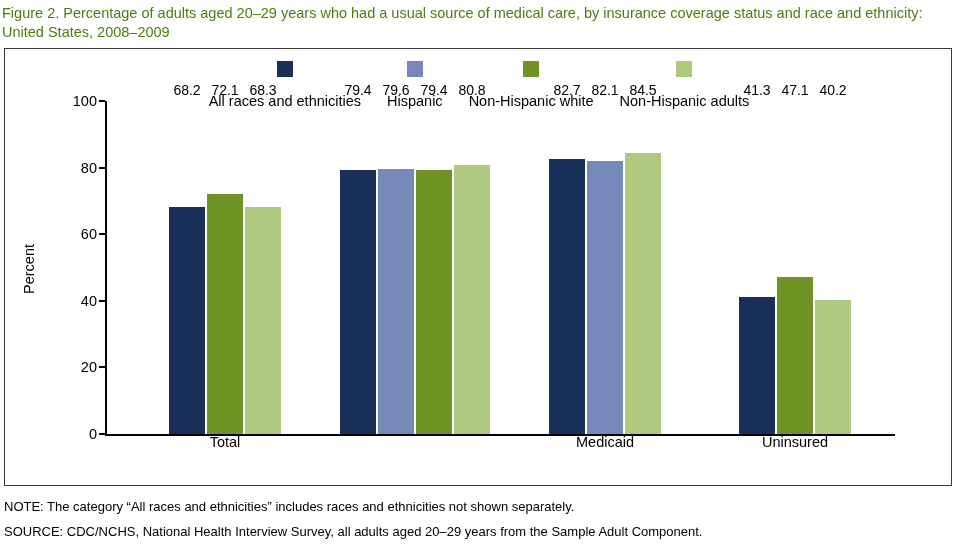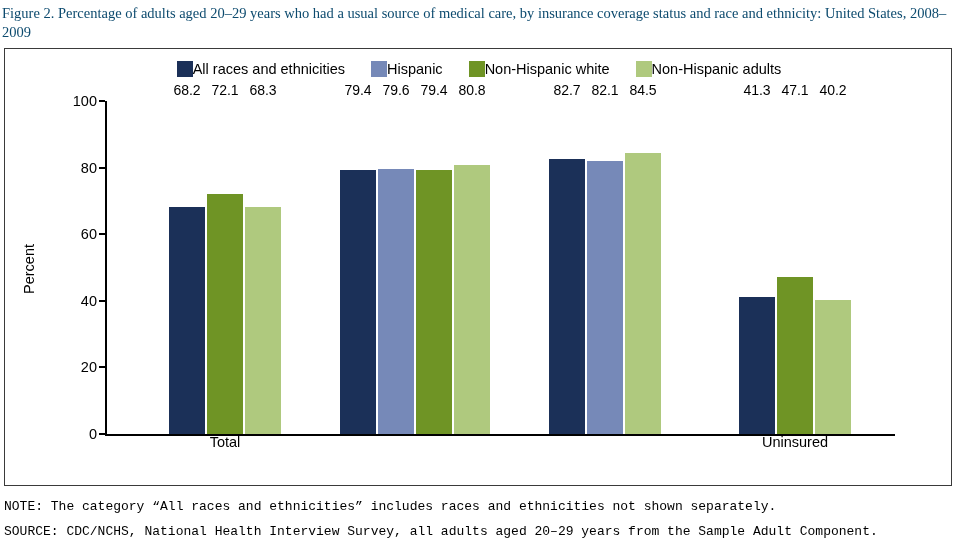--- a/index.html
+++ b/index.html
@@ -20,22 +20,21 @@
     height: 549px;
     box-sizing: border-box;
   }
   .figure-title {
     position: absolute;
     left: 2px;
     top: 4px;
     width: 950px;
     font-size: 14.5px;
     line-height: 19px;
-    color: #0c4a6e;
-    font-family: Liberation Serif, serif;
+    color: #4d7c0f;
   }
   .chart-frame {
     position: absolute;
     left: 4px;
     top: 48px;
     width: 948px;
     height: 438px;
     border: 1px solid #3a3a3a;
     box-sizing: border-box;
     background: #fff;
@@ -46,22 +45,23 @@
     top: 12px;
     width: 948px;
     display: flex;
     justify-content: center;
     align-items: center;
     gap: 26px;
   }
   .legend-item {
     display: flex;
     align-items: center;
-    gap: 0;
-    font-size: 14.5px;
+    gap: 16px;
+    font-size: 14.5px;
+    flex-direction: column;
   }
   .legend-swatch {
     width: 16px;
     height: 16px;
     display: inline-block;
   }
   .plot {
     position: absolute;
     left: 100px;
     top: 52px;
@@ -152,21 +152,20 @@
     width: 100%;
     text-align: center;
     margin-top: 0;
     font-size: 14.5px;
   }
   .note {
     position: absolute;
     left: 4px;
     font-size: 13px;
     line-height: 17px;
-    font-family: Liberation Mono, monospace;
   }
   .note1 { top: 498px; }
   .note2 { top: 523px; }
 </style>
 </head>
 <body>
 
 <div class="page">
 
   <div class="figure-title">Figure 2. Percentage of adults aged 20–29 years who had a usual source of medical care, by insurance coverage status and race and ethnicity: United States, 2008–2009</div>
@@ -264,20 +263,21 @@
           </div>
           <div class="bar-wrap">
             <span class="bar-value">82.1</span>
             <div class="bar" style="height:273.4px;background:#7689b8"></div>
           </div>
           <div class="bar-wrap">
             <span class="bar-value">84.5</span>
             <div class="bar" style="height:281.4px;background:#afc97e"></div>
           </div>
         </div>
+        <div class="group-label">Medicaid</div>
       </div>
 
       <div class="group" style="left:600px; width:180px;">
         <div class="bars">
           <div class="bar-wrap">
             <span class="bar-value">41.3</span>
             <div class="bar" style="height:137.5px;background:#1b3058"></div>
           </div>
           <div class="bar-wrap">
             <span class="bar-value">47.1</span>

